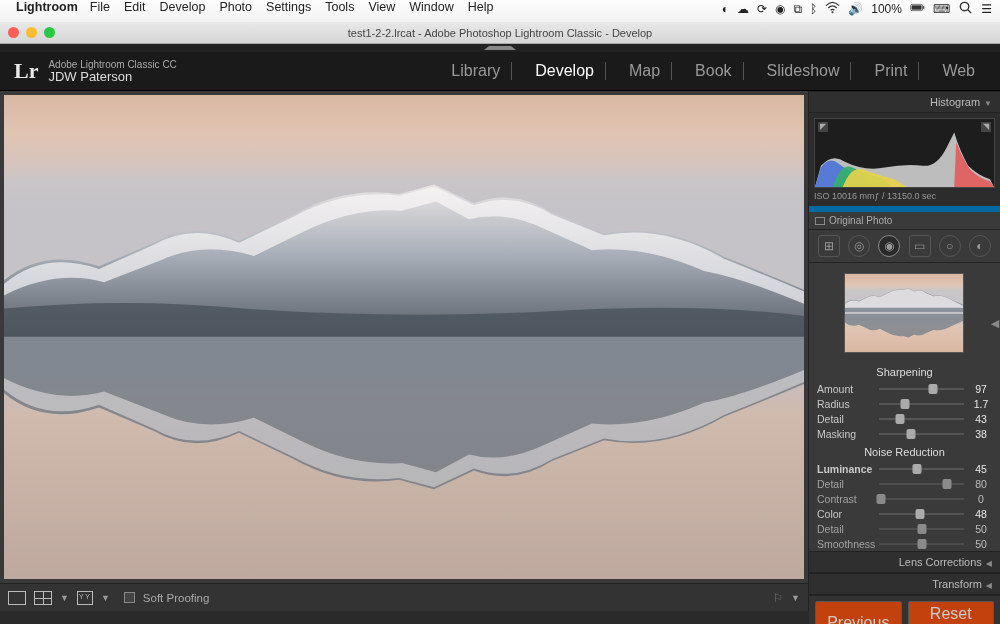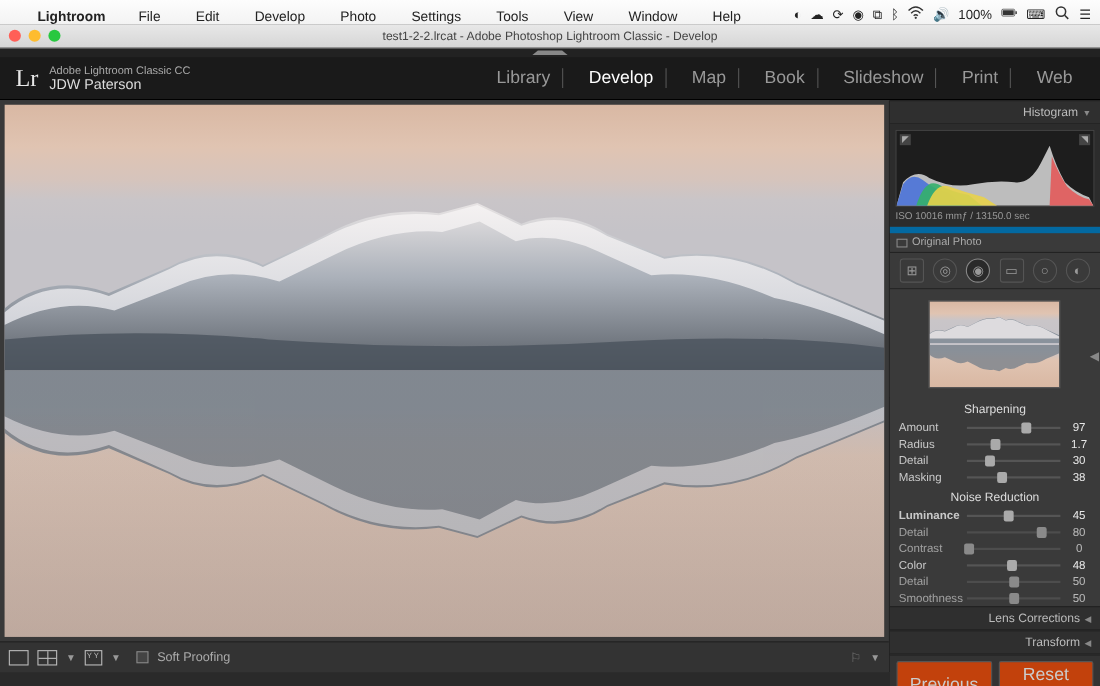--- a/index.html
+++ b/index.html
@@ -1,28 +1,28 @@
 <!DOCTYPE html>
 <html><head>
 <meta charset="utf-8">
 <style>
 *{margin:0;padding:0;box-sizing:border-box;font-family:-apple-system,"Helvetica Neue",sans-serif;-webkit-font-smoothing:antialiased}
 body{width:1000px;height:624px;background:#2a2a2a;overflow:hidden;position:relative}
-.mac-menubar{height:22px;background:linear-gradient(#fdfdfd,#f3f3f3);display:flex;align-items:flex-end;font-size:12.5px;color:#222;padding:0 8px;gap:18px}
+.mac-menubar{height:22px;background:linear-gradient(#fdfdfd,#f3f3f3);display:flex;align-items:flex-start;font-size:12.5px;color:#222;padding:0 8px;gap:0}
 .mac-menubar .apple{font-size:14px;margin-right:8px}
 .mac-menubar .app-name{font-weight:600;margin-right:12px}
 .mac-menubar .menu-item{margin-right:14px;cursor:pointer}
 .mac-menubar .right{margin-left:auto;display:flex;align-items:center;gap:8px;font-size:12px}
 .mac-menubar .right svg,.mac-menubar .right .ico{width:15px;height:15px}
 .titlebar{height:22px;background:linear-gradient(#e8e8e8,#d6d6d6);display:flex;align-items:center;justify-content:center;font-size:11px;color:#444;position:relative;border-bottom:1px solid #aaa}
 .traffic{position:absolute;left:8px;display:flex;gap:7px}
 .traffic span{width:11px;height:11px;border-radius:50%}
 .tl-r{background:#ff5f57}.tl-y{background:#febc2e}.tl-g{background:#28c840}
 .module-bar{height:39px;background:#1a1a1a;display:flex;align-items:center;padding:0 14px;color:#ccc;border-bottom:1px solid #000}
-.lr-logo{font-family:serif;font-size:22px;font-weight:400;color:#e8e8e8;margin-right:10px}
+.lr-logo{font-family:serif;font-size:22px;font-weight:700;color:#e8e8e8;margin-right:10px}
 .brand-text{font-size:10px;line-height:12px;color:#aaa}
 .module-nav{margin-left:auto;display:flex;gap:12px;font-size:16px;color:#999}
 .module-nav span{padding:0 11px;border-right:1px solid #555;cursor:pointer}
 .module-nav span:last-child{border:0}
 .module-nav .active{color:#fff}
 .worktop{display:flex;height:520px;background:#393939}
 .main-area{flex:1;display:flex;flex-direction:column;background:#393939;position:relative}
 .canvas{flex:1;margin:4px;background:#393939;position:relative;overflow:hidden}
 .photo{width:100%;height:100%;position:relative;background:linear-gradient(180deg,#d9b8a3 0%,#e0c4b2 8%,#d6c4bc 14%,#c9c5c8 18%,#c5c3c8 24%,#c5c3c8 50%,#c9c5c8 57%,#d6c4bc 61%,#e0c4b2 66%,#d9b8a3 100%)}
 .mountain{position:absolute;left:0;right:0;top:17%;height:33%;}
@@ -261,21 +261,21 @@
           <div class="knob" style="left:30%"></div>
         </div>
         <span class="sval">1.7</span>
       </div>
     <div class="slider-row">
         <span class="slbl">Detail</span>
         <div class="slider">
           <div class="track"></div>
           <div class="knob" style="left:25%"></div>
         </div>
-        <span class="sval">30</span>
+        <span class="sval">43</span>
       </div>
     <div class="slider-row">
         <span class="slbl">Masking</span>
         <div class="slider">
           <div class="track"></div>
           <div class="knob" style="left:38%"></div>
         </div>
         <span class="sval">38</span>
       </div>
 

